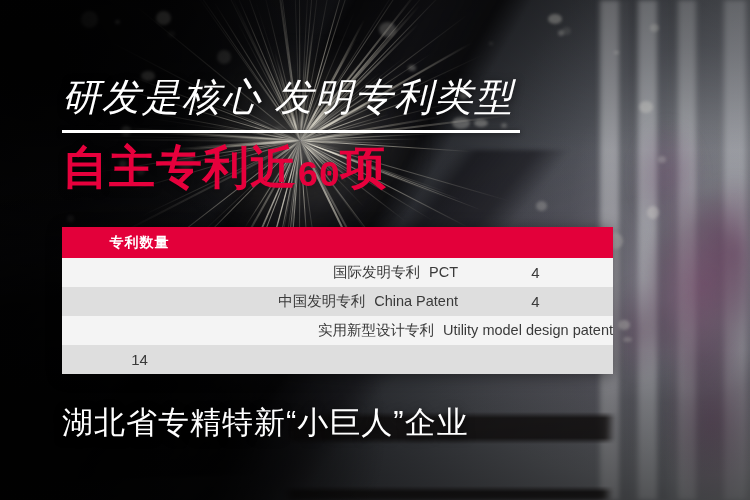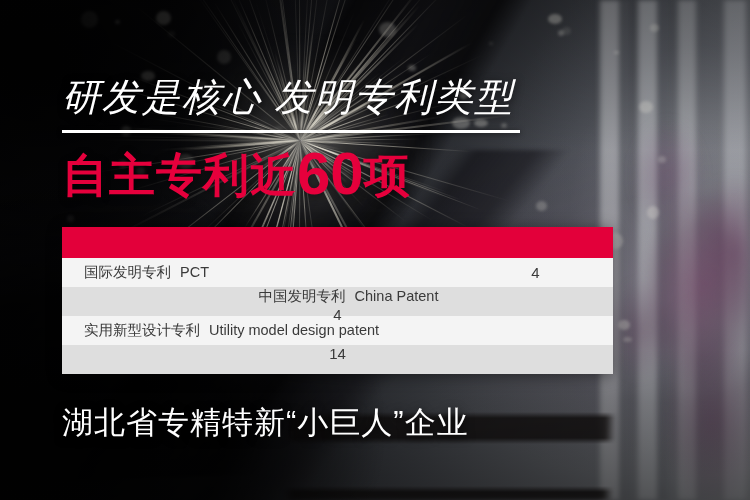--- a/index.html
+++ b/index.html
@@ -159,24 +159,25 @@
     top: 144px;
     color: #E6003C;
     font-size: 46px;
     font-weight: 700;
     line-height: 1;
     white-space: nowrap;
     letter-spacing: 1px;
     text-shadow: 0 2px 8px rgba(0,0,0,0.45);
   }
   #headline-red .num {
-    font-size: 60px;
+    font-size: 36px;
     font-weight: 700;
     letter-spacing: 0;
     vertical-align: -3px;
+    font-family: Liberation Mono, monospace;
   }
 
   
   #patent-table {
     position: absolute;
     left: 62px;
     top: 227px;
     width: 551px;
     box-shadow: 0 2px 14px rgba(0,0,0,0.45);
   }
@@ -193,25 +194,26 @@
   .tbl-header .c-count { width: 155px; text-align: center; letter-spacing: 1px; }
 
   .tbl-row {
     display: flex;
     align-items: center;
     height: 29px;
     font-size: 14.5px;
     color: #3a3a3a;
   }
   .tbl-row.odd  { background: #F4F4F4; }
-  .tbl-row.even { background: #DEDEDE; flex-direction: column; }
+  .tbl-row.even { background: #DEDEDE; }
   .tbl-row .c-type {
     flex: 1;
     padding-left: 22px;
     white-space: nowrap;
+    text-align: right;
   }
   .tbl-row .c-type .cn { margin-right: 9px; }
   .tbl-row .c-type .en { }
   .tbl-row .c-count {
     width: 155px;
     text-align: center;
     font-size: 15px;
   }
 
   #footer-line {
@@ -447,20 +449,21 @@
     <div id="headline-top">研发是核心 发明专利类型</div>
 
     <div id="headline-rule"></div>
 
     <div id="headline-red">
       <span>自主专利近</span><span class="num">60</span><span>项</span>
     </div>
 
     <div id="patent-table">
       <div class="tbl-header">
+        <div class="c-count">专利数量</div>
       </div>
       <div id="table-body">
           <div class="tbl-row odd">
             <div class="c-type"><span class="cn">国际发明专利</span><span class="en">PCT</span></div>
             <div class="c-count">4</div>
           </div>
           <div class="tbl-row even">
             <div class="c-type"><span class="cn">中国发明专利</span><span class="en">China Patent</span></div>
             <div class="c-count">4</div>
           </div>

